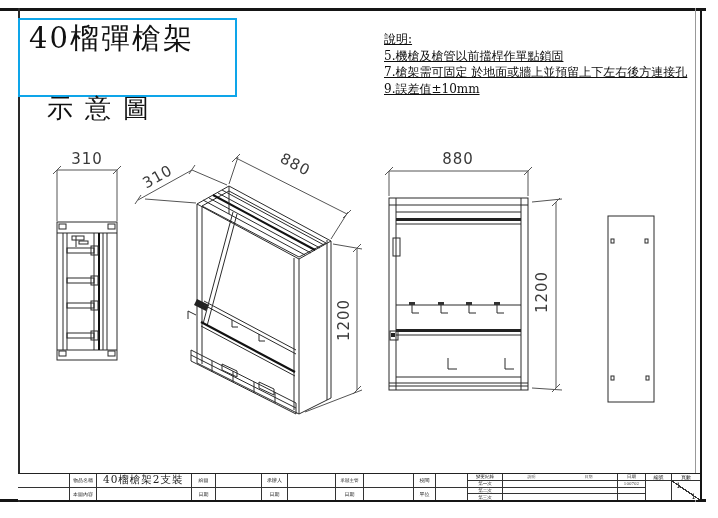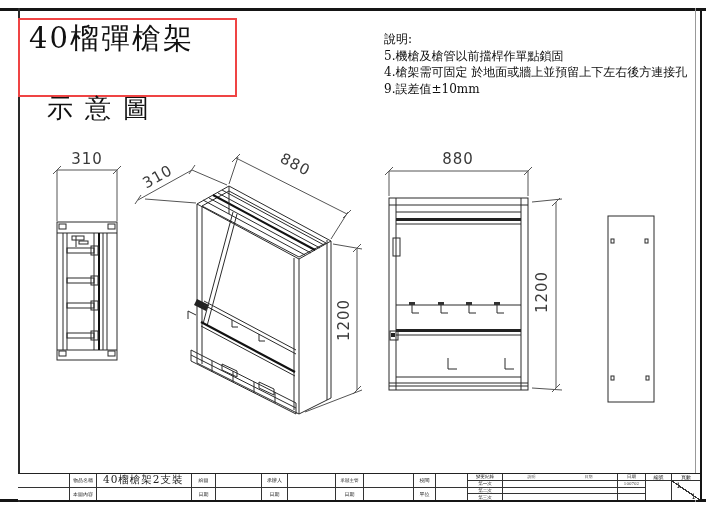--- a/index.html
+++ b/index.html
@@ -5,28 +5,28 @@
   html,body{margin:0;padding:0;background:#fff;}
   .stage{position:relative;width:718px;height:518px;background:#ffffff;overflow:hidden;
          font-family:"Liberation Sans",sans-serif;color:#111;}
   
   .frame-top{position:absolute;left:0;top:8px;width:706px;height:3px;background:#151515;}
   .frame-bottom{position:absolute;left:0;top:499px;width:706px;height:3px;background:#151515;}
   .frame-left{position:absolute;left:18px;top:8px;width:2px;height:494px;background:#2a2a2a;}
   .frame-right-outer{position:absolute;left:700px;top:8px;width:2px;height:494px;background:#151515;}
   .frame-right-inner{position:absolute;left:695px;top:8px;width:1px;height:494px;background:#999;}
   
-  .title-box{position:absolute;left:18px;top:18px;width:219px;height:79px;border:2px solid #ef4444;
+  .title-box{position:absolute;left:18px;top:18px;width:219px;height:79px;border:2px solid #0ea5e9;
              box-sizing:border-box;font-family:"DejaVu Serif",serif;}
   .title-line1{font-size:29px;line-height:36px;padding-left:9px;letter-spacing:2px;}
   .title-line2{font-size:26px;line-height:32px;padding-left:27px;letter-spacing:12px;margin-top:36px;}
   
   .notes{position:absolute;left:384px;top:31px;width:312px;font-family:"DejaVu Serif",serif;
          font-size:12px;line-height:16.5px;color:#0d0d0d;}
-  .notes .nline{white-space:nowrap;}
+  .notes .nline{white-space:nowrap;text-decoration:underline;}
   
   svg.draw{position:absolute;left:0;top:0;}
   svg.draw text{fill:#3a3a3a;font-family:"DejaVu Sans",sans-serif;font-size:15px;letter-spacing:1px;stroke:none;}
   
   .tblock{position:absolute;left:18px;top:473px;width:682px;height:27px;display:flex;
           border-top:1.3px solid #222;box-sizing:border-box;background:#fff;
           font-family:"DejaVu Serif",serif;color:#222;justify-content:space-between;}
   .tb-col{border-right:1px solid #333;box-sizing:border-box;display:flex;flex-direction:column;height:100%;}
   .tb-col:last-child{border-right:none;}
   .tb-row{flex:1;min-height:0;overflow:hidden;white-space:nowrap;display:flex;align-items:center;justify-content:center;}
@@ -54,21 +54,21 @@
   <div class="frame-right-outer"></div>
 
   <div class="title-box">
     <div class="title-line1">40榴彈槍架</div>
     <div class="title-line2">示意圖</div>
   </div>
 
   <div class="notes">
     <div class="nline">說明:</div>
     <div class="nline">5.機槍及槍管以前擋桿作單點鎖固</div>
-    <div class="nline">4.槍架需可固定 於地面或牆上並預留上下左右後方連接孔</div>
+    <div class="nline">7.槍架需可固定 於地面或牆上並預留上下左右後方連接孔</div>
     <div class="nline">9.誤差值±10mm</div>
   </div>
 
   <svg class="draw" width="718" height="518" viewBox="0 0 718 518">
 
     <g stroke="#2b2b2b" fill="none" stroke-width="1">
       <g stroke="#555">
         <line x1="57" y1="170" x2="117" y2="170"></line>
         <line x1="57" y1="170" x2="57" y2="221"></line>
         <line x1="117" y1="170" x2="117" y2="221"></line>

